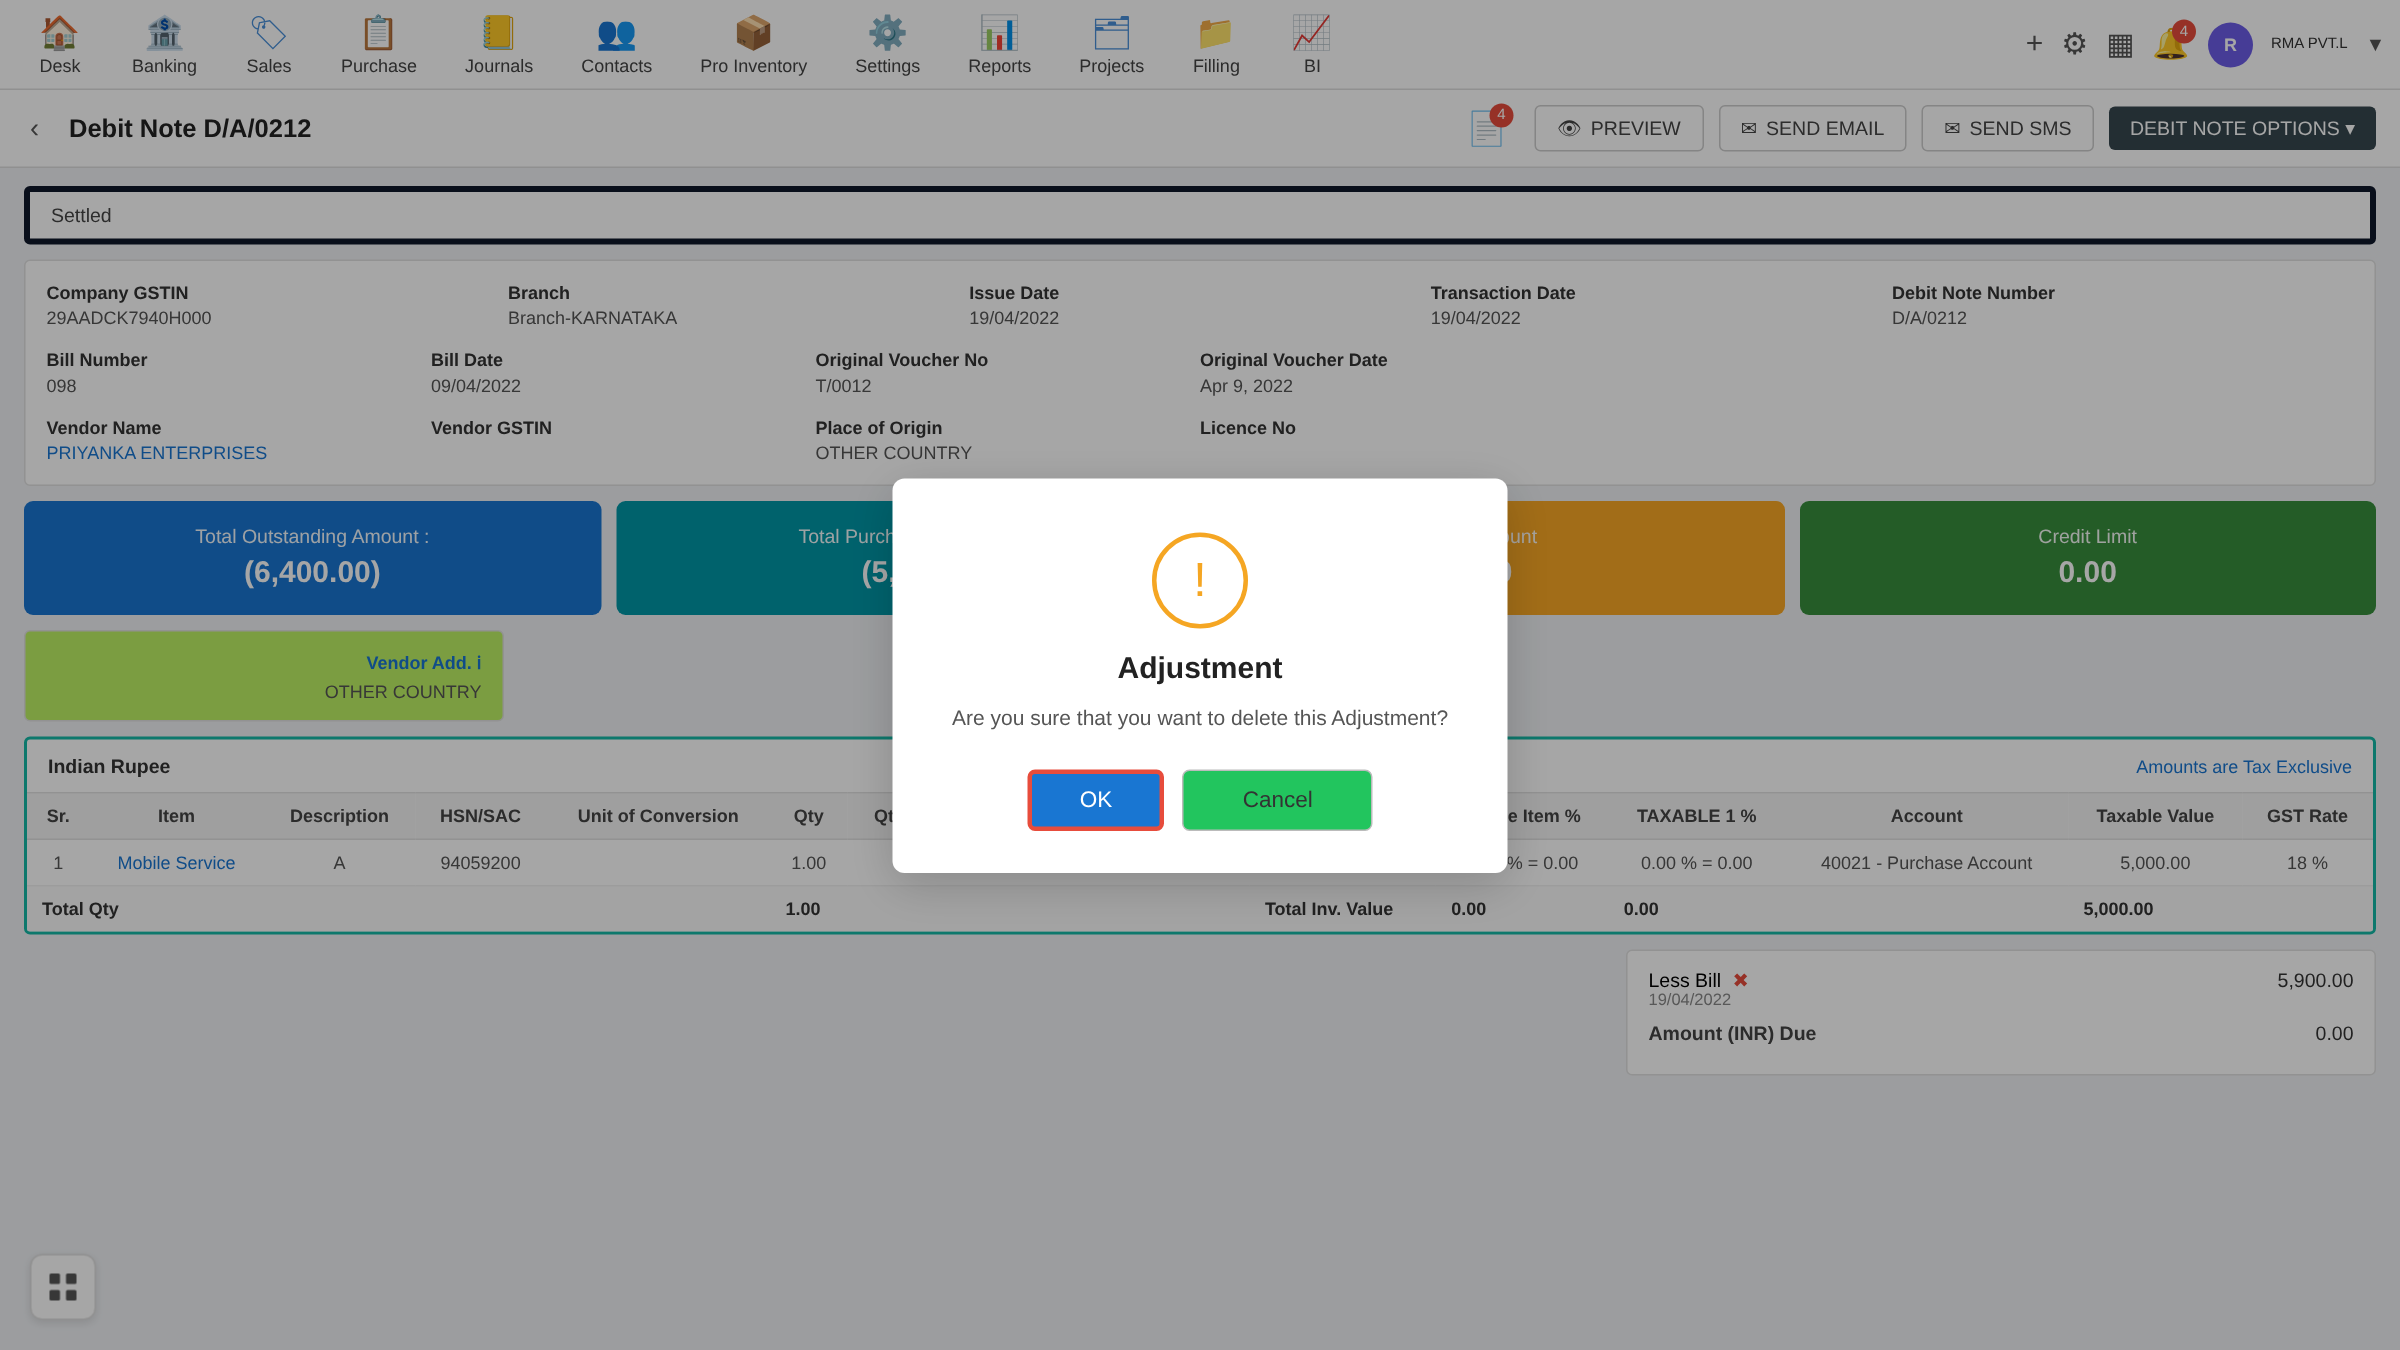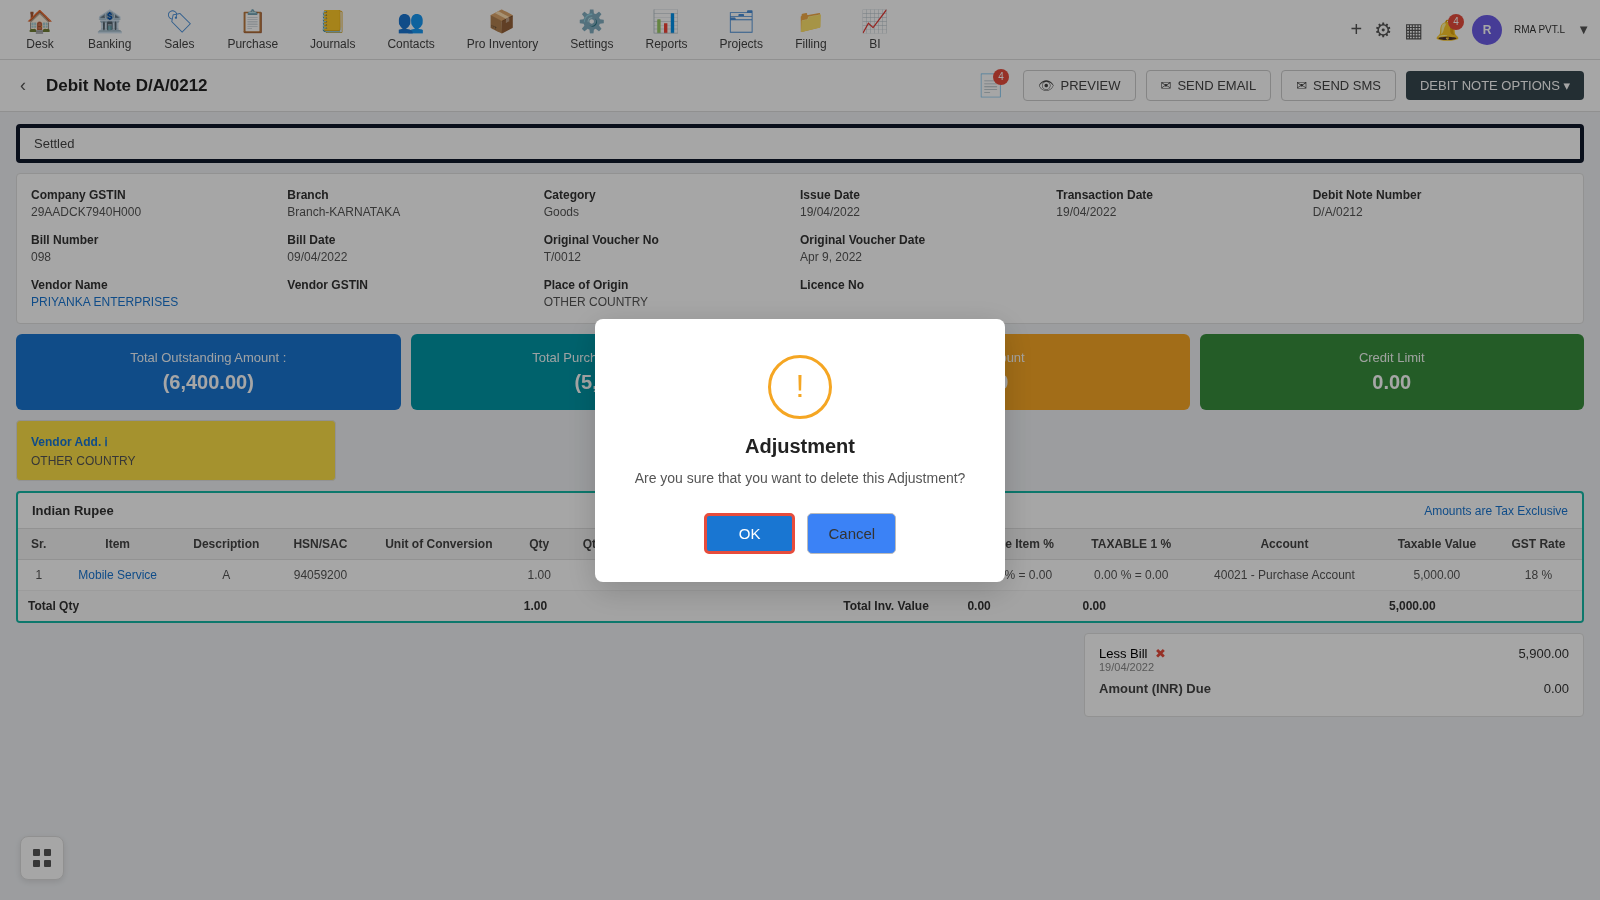--- a/index.html
+++ b/index.html
@@ -209,26 +209,27 @@
       margin-bottom: 6px;
       opacity: 0.95;
     }
     .card-value {
       font-size: 20px;
       font-weight: bold;
     }
 
     
     .vendor-add-box {
-      background: #fde047;
+      background: #bef264;
       border: 1px solid #e0e0e0;
       border-radius: 4px;
       padding: 12px 14px;
       margin-bottom: 10px;
       max-width: 320px;
+      text-align: right;
     }
     .vendor-add-label {
       font-size: 12px;
       font-weight: bold;
       color: #1976d2;
       margin-bottom: 4px;
     }
     .vendor-add-value {
       font-size: 12px;
       color: #555;
@@ -385,25 +386,25 @@
       background: #1976d2;
       color: #fff;
       border: 3px solid #e74c3c;
       border-radius: 5px;
       padding: 9px 32px;
       font-size: 15px;
       font-weight: normal;
       cursor: pointer;
     }
     .modal-cancel-btn {
-      background: #3b82f6;
+      background: #22c55e;
       color: #333;
       border: 1px solid #bbb;
       border-radius: 5px;
-      padding: 9px 20px;
+      padding: 9px 39px;
       font-size: 15px;
       cursor: pointer;
     }
 
     
     .bottom-left-btn {
       position: fixed;
       bottom: 20px;
       left: 20px;
       width: 44px;
@@ -520,24 +521,20 @@
 
   <div class="info-grid">
     <div class="info-row">
       <div class="info-cell">
         <div class="info-label">Company GSTIN</div>
         <div class="info-value">29AADCK7940H000</div>
       </div>
       <div class="info-cell">
         <div class="info-label">Branch</div>
         <div class="info-value">Branch-KARNATAKA</div>
-      </div>
-      <div class="info-cell">
-        <div class="info-label">Category</div>
-        <div class="info-value">Goods</div>
       </div>
       <div class="info-cell">
         <div class="info-label">Issue Date</div>
         <div class="info-value">19/04/2022</div>
       </div>
       <div class="info-cell">
         <div class="info-label">Transaction Date</div>
         <div class="info-value">19/04/2022</div>
       </div>
       <div class="info-cell">

